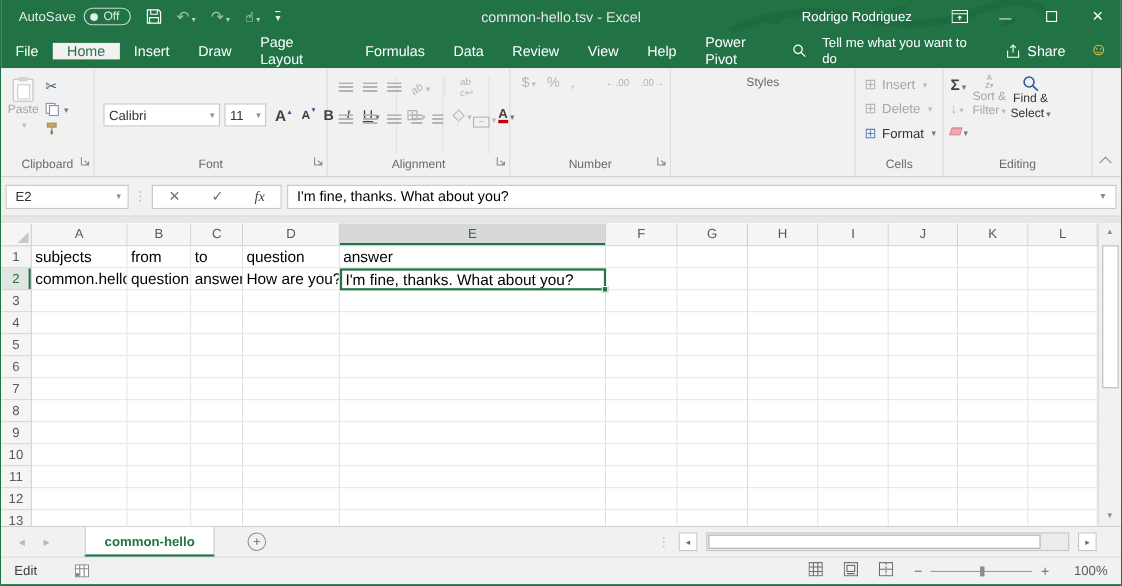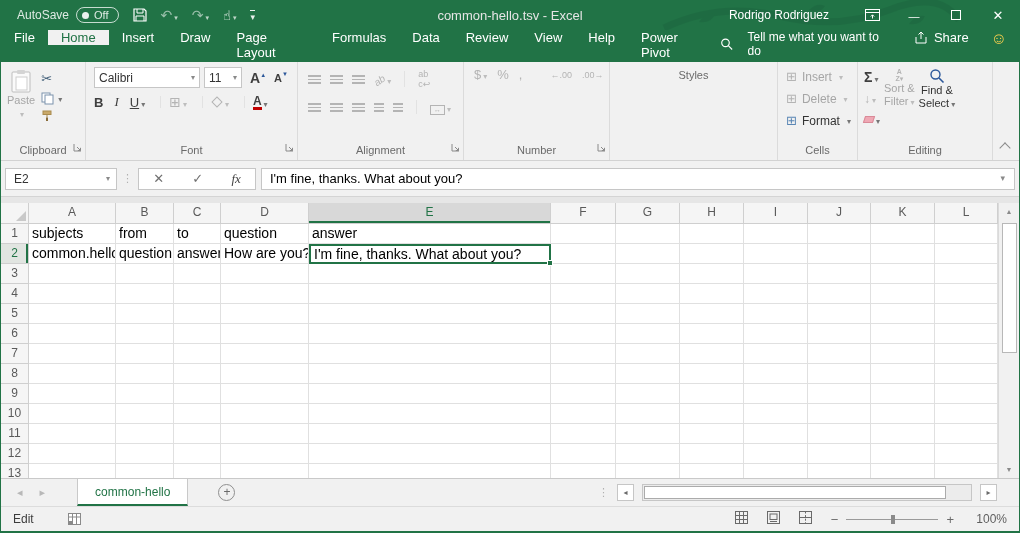--- a/index.html
+++ b/index.html
@@ -19,21 +19,21 @@
 .qcust{display:inline-block;margin-left:14px;border-top:1.5px solid rgba(255,255,255,.9);padding-top:0;line-height:8px}
 .qcust::after{content:"▾";font-size:9px;color:rgba(255,255,255,.9)}
 .win-title{position:absolute;left:0;right:0;text-align:center;font-size:13px;color:#e5e5e5;pointer-events:none}
 .tb-right{margin-left:auto;display:flex;align-items:center;height:100%;position:relative;z-index:2}
 .username{font-size:12px;color:#fff;margin-right:22px}
 .winbtn{width:42px;height:100%;display:flex;align-items:center;justify-content:center;font-size:13px;color:#fff}
 .maxbox{width:10px;height:10px;border:1px solid #fff}
 .minus-g::before{content:"—";font-size:11px} .close-g::before{content:"✕"}
 
 
-.tabrow{height:32px;background:#217346;display:flex;align-items:flex-start;color:#fff}
+.tabrow{height:32px;background:#217346;display:flex;align-items:center;color:#fff}
 .tab{display:flex;align-items:center;padding:0 13px;font-size:13px;color:#fff}
 .tab.active{background:#f1f1f1;color:#217346}
 .tellme{display:flex;align-items:center;gap:14px;margin-left:auto;font-size:12px}
 .share{display:flex;align-items:center;gap:6px;margin-left:26px;font-size:13px}
 .smiley{margin-left:22px;margin-right:12px;display:flex;align-items:center;font-size:16px;color:#ffd34d}
 .smiley::before{content:"☺"}
 
 
 .ribbon{position:relative;height:99px;background:#f1f1f1;border-bottom:1px solid #d2d2d2;display:flex}
 .grp{position:relative;border-right:1px solid #dbdbdb;display:flex;flex-direction:column;padding-top:5px}
@@ -47,21 +47,21 @@
 .vsep{width:1px;background:#e2e2e2;margin:2px 4px;align-self:stretch}
 
 
 .g-clip .grp-body{padding:2px 2px 0 6px;gap:6px}
 .paste-big{display:flex;flex-direction:column;align-items:center;font-size:11px;color:#a6a6a6;gap:1px}
 .clip-col{display:flex;flex-direction:column;gap:5px;padding-top:2px}
 .clip-col>span{display:inline-flex;align-items:center;gap:2px;font-size:12px}
 .cut-g::before{content:"✂";color:#3e5c76;font-size:13px}
 
 
-.g-font .grp-body{flex-direction:column;padding:0 4px 0 8px;gap:6px}
+.g-font .grp-body{padding:0 4px 0 8px;gap:6px}
 .frow{display:flex;align-items:center;gap:4px}
 .combo{background:#fff;border:1px solid #c6c6c6;height:21px;font-size:12px;color:#333;display:flex;align-items:center;padding:0 4px}
 .combo .cv{flex:1;white-space:nowrap;overflow:hidden}
 .combo::after{content:"▾";font-size:8px;color:#8a8a8a}
 .fszbtn{font-size:14px;font-weight:700;color:#3f3f3f;position:relative;margin-left:4px}
 .fszbtn i{font-style:normal;font-size:6px;color:#2b579a;position:relative;top:-6px}
 .fszbtn.sm{font-size:11px}
 .tbtn{display:inline-flex;align-items:center;font-size:13px;color:#3f3f3f;margin-right:7px}
 .tbtn .bold{font-weight:800}
 .tbtn .ital{font-style:italic;font-family:"Liberation Serif",serif}
@@ -131,21 +131,21 @@
 .vscroll{position:absolute;top:0;right:0;width:21px;height:100%;background:#f1f1f1;border-left:1px solid #dadada;display:flex;flex-direction:column;align-items:center}
 .vbtn{width:100%;height:17px;text-align:center;font-size:7px;color:#8a8a8a;line-height:17px;background:#f1f1f1}
 .vbtn.up::before{content:"▲"} .vbtn.dn::before{content:"▼"}
 .vthumb{width:15px;height:130px;background:#fff;border:1px solid #b8b8b8;margin-top:3px}
 .vfill{flex:1}
 
 
 .sheetbar{height:28px;background:#f1f1f1;border-top:1px solid #c9c9c9;display:flex;align-items:center}
 .snav{display:flex;gap:17px;margin-left:16px;color:#b8b8b8;font-size:11px}
 .snav .l::before{content:"◂"} .snav .r::before{content:"▸"}
-.sheettab{margin-left:32px;height:27px;display:flex;align-items:center;padding:0 17px;background:#fff;border-left:1px solid #c9c9c9;border-right:1px solid #c9c9c9;border-bottom:2px solid #217346;color:#217346;font-weight:400;font-size:12px}
+.sheettab{margin-left:32px;height:27px;display:flex;align-items:center;padding:0 17px;background:#fff;border-left:1px solid #c9c9c9;border-right:1px solid #c9c9c9;border-bottom:2px solid #217346;color:#217346;font-weight:700;font-size:12px}
 .addsheet{margin-left:30px;width:17px;height:17px;border:1px solid #8f8f8f;border-radius:50%;color:#6a6a6a;font-size:12px;line-height:15px;text-align:center}
 .sb-right{margin-left:auto;display:flex;align-items:center;gap:8px;padding-right:22px}
 .sbdots{color:#b0b0b0;font-size:11px}
 .sbdots::before{content:"⋮"}
 .hbtn{width:17px;height:17px;background:#fff;border:1px solid #c6c6c6;color:#6a6a6a;font-size:8px;line-height:15px;text-align:center}
 .hbtn.l::before{content:"◂"} .hbtn.r::before{content:"▸"}
 .htrack{position:relative;width:330px;height:17px;background:#ececec;border:1px solid #c6c6c6}
 .hthumb{position:absolute;left:1px;top:1px;height:13px;width:302px;background:#fff;border:1px solid #ababab}
 
 

